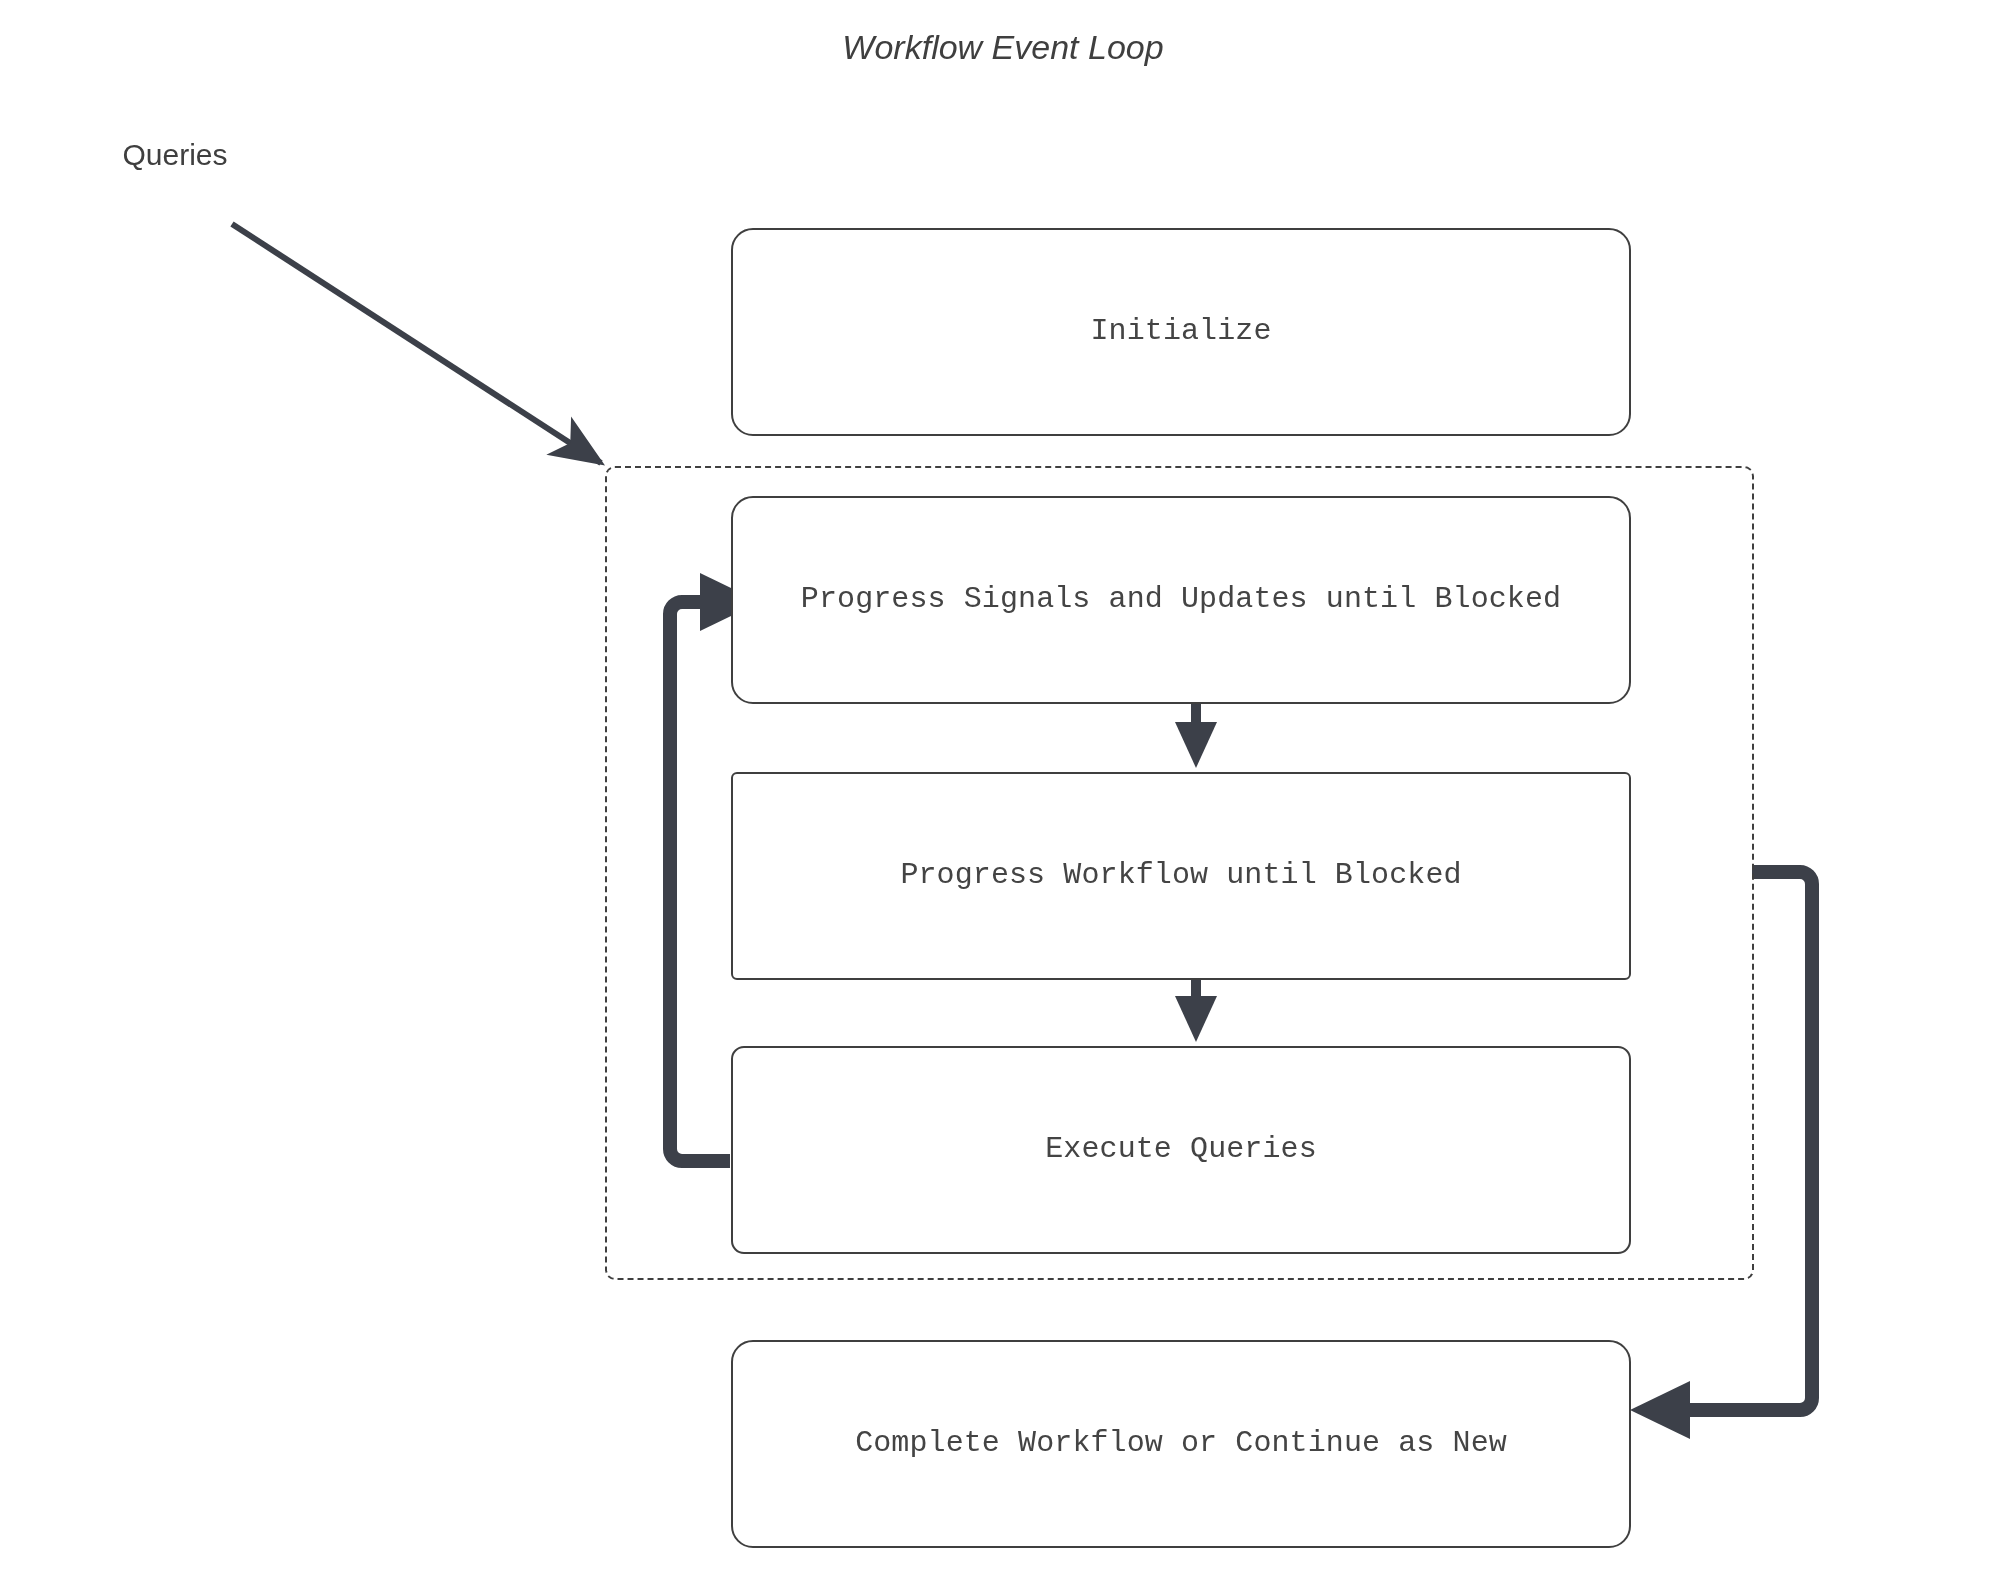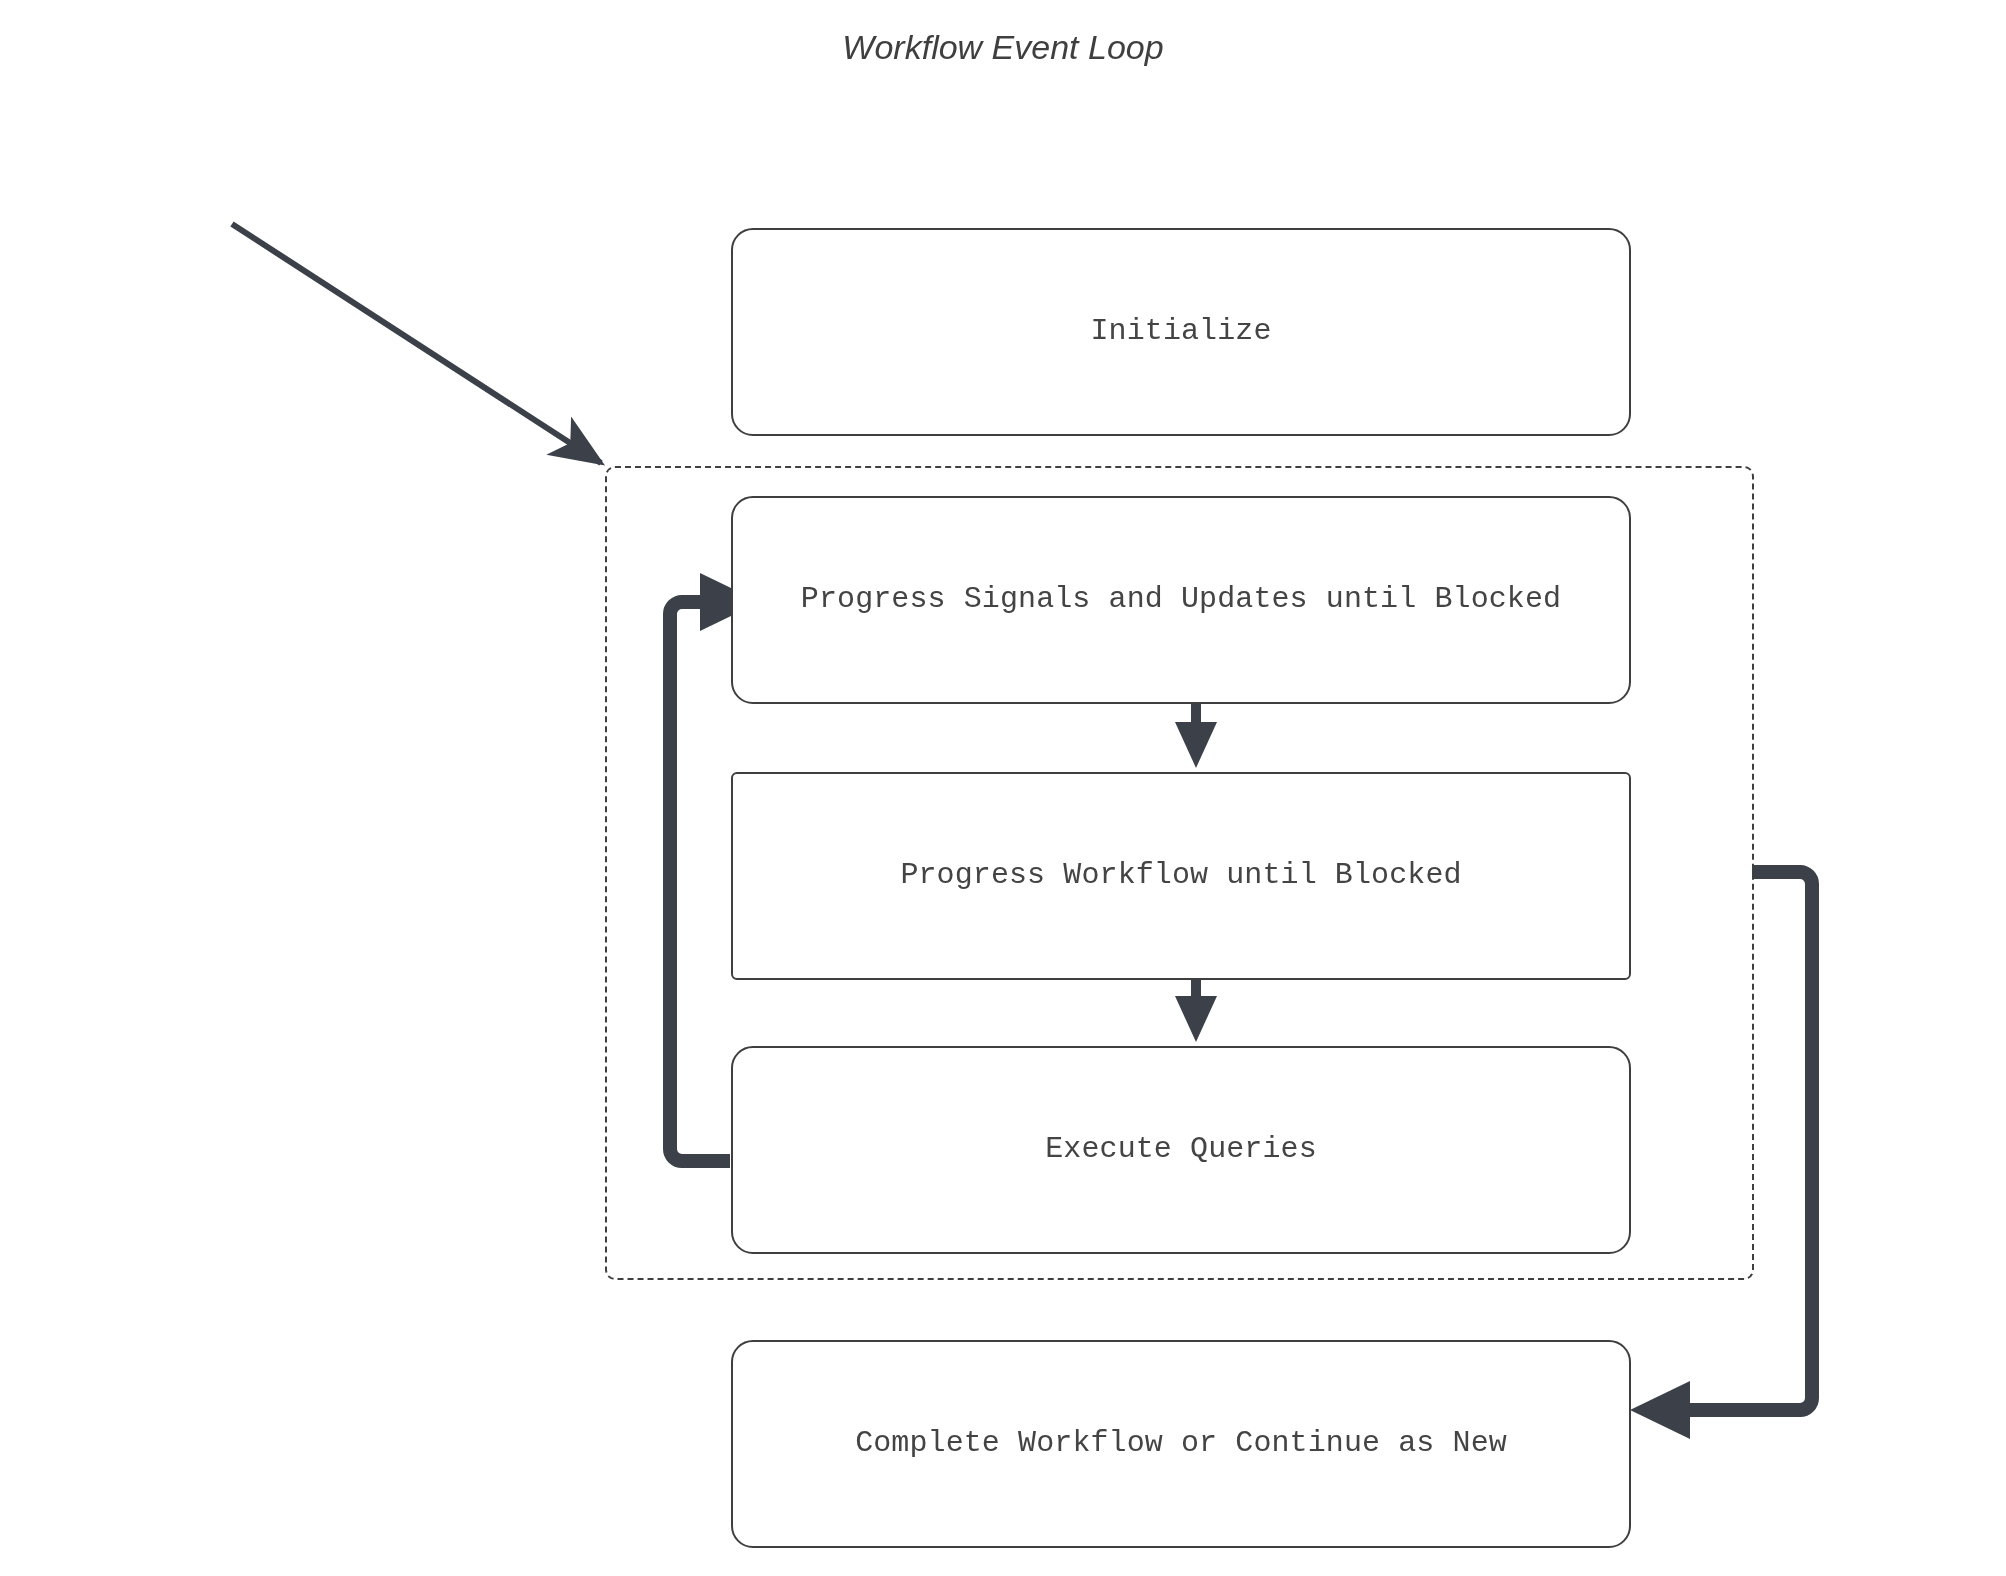--- a/index.html
+++ b/index.html
@@ -73,20 +73,21 @@
   }
 </style>
 </head>
 <body>
 
 <div id="canvas">
 
   <div id="diagram-title">Workflow Event Loop</div>
 
   <div id="external-input-label">
+    <div>Queries</div>
   </div>
 
   <svg id="diagram-svg" viewBox="0 0 2006 1576">
     <defs>
       <marker id="thin-arrowhead" markerWidth="10" markerHeight="10" refX="8.4" refY="4" orient="auto" markerUnits="strokeWidth">
         <path d="M0,0.2 L9.2,4 L0,7.8 L2.3,4 Z" fill="#3c4049"></path>
       </marker>
     </defs>
 
     <line x1="232" y1="224" x2="601" y2="463" stroke="#3c4049" stroke-width="6" marker-end="url(#thin-arrowhead)"></line>
@@ -119,21 +120,21 @@
   </div>
 
   <div class="node-box" style="left:731px; top:496px; width:900px; height:208px;">
     <span class="node-label">Progress Signals and Updates until Blocked</span>
   </div>
 
   <div class="node-box" style="left:731px; top:772px; width:900px; height:208px;border-radius:6px;">
     <span class="node-label">Progress Workflow until Blocked</span>
   </div>
 
-  <div class="node-box" style="left:731px; top:1046px; width:900px; height:208px;">
+  <div class="node-box" style="left:731px; top:1046px; width:900px; height:208px;border-radius:13px;">
     <span class="node-label">Execute Queries</span>
   </div>
 
   <div class="node-box" style="left:731px; top:1308px; width:900px; height:208px;margin-top:32px;">
     <span class="node-label">Complete Workflow or Continue as New</span>
   </div>
 
 </div>
 
 </body></html>

